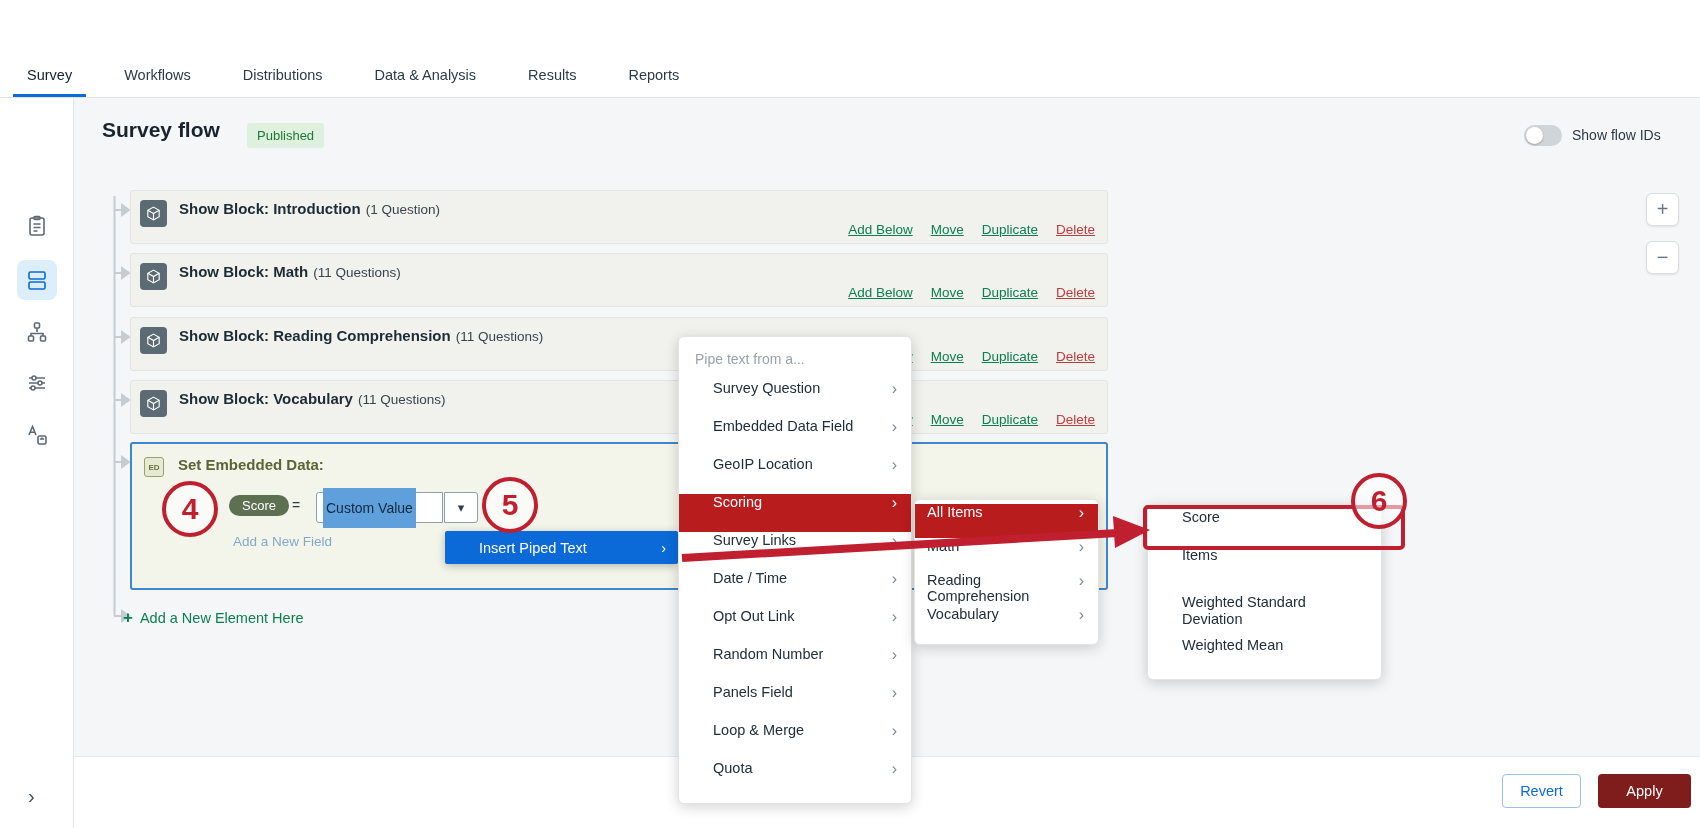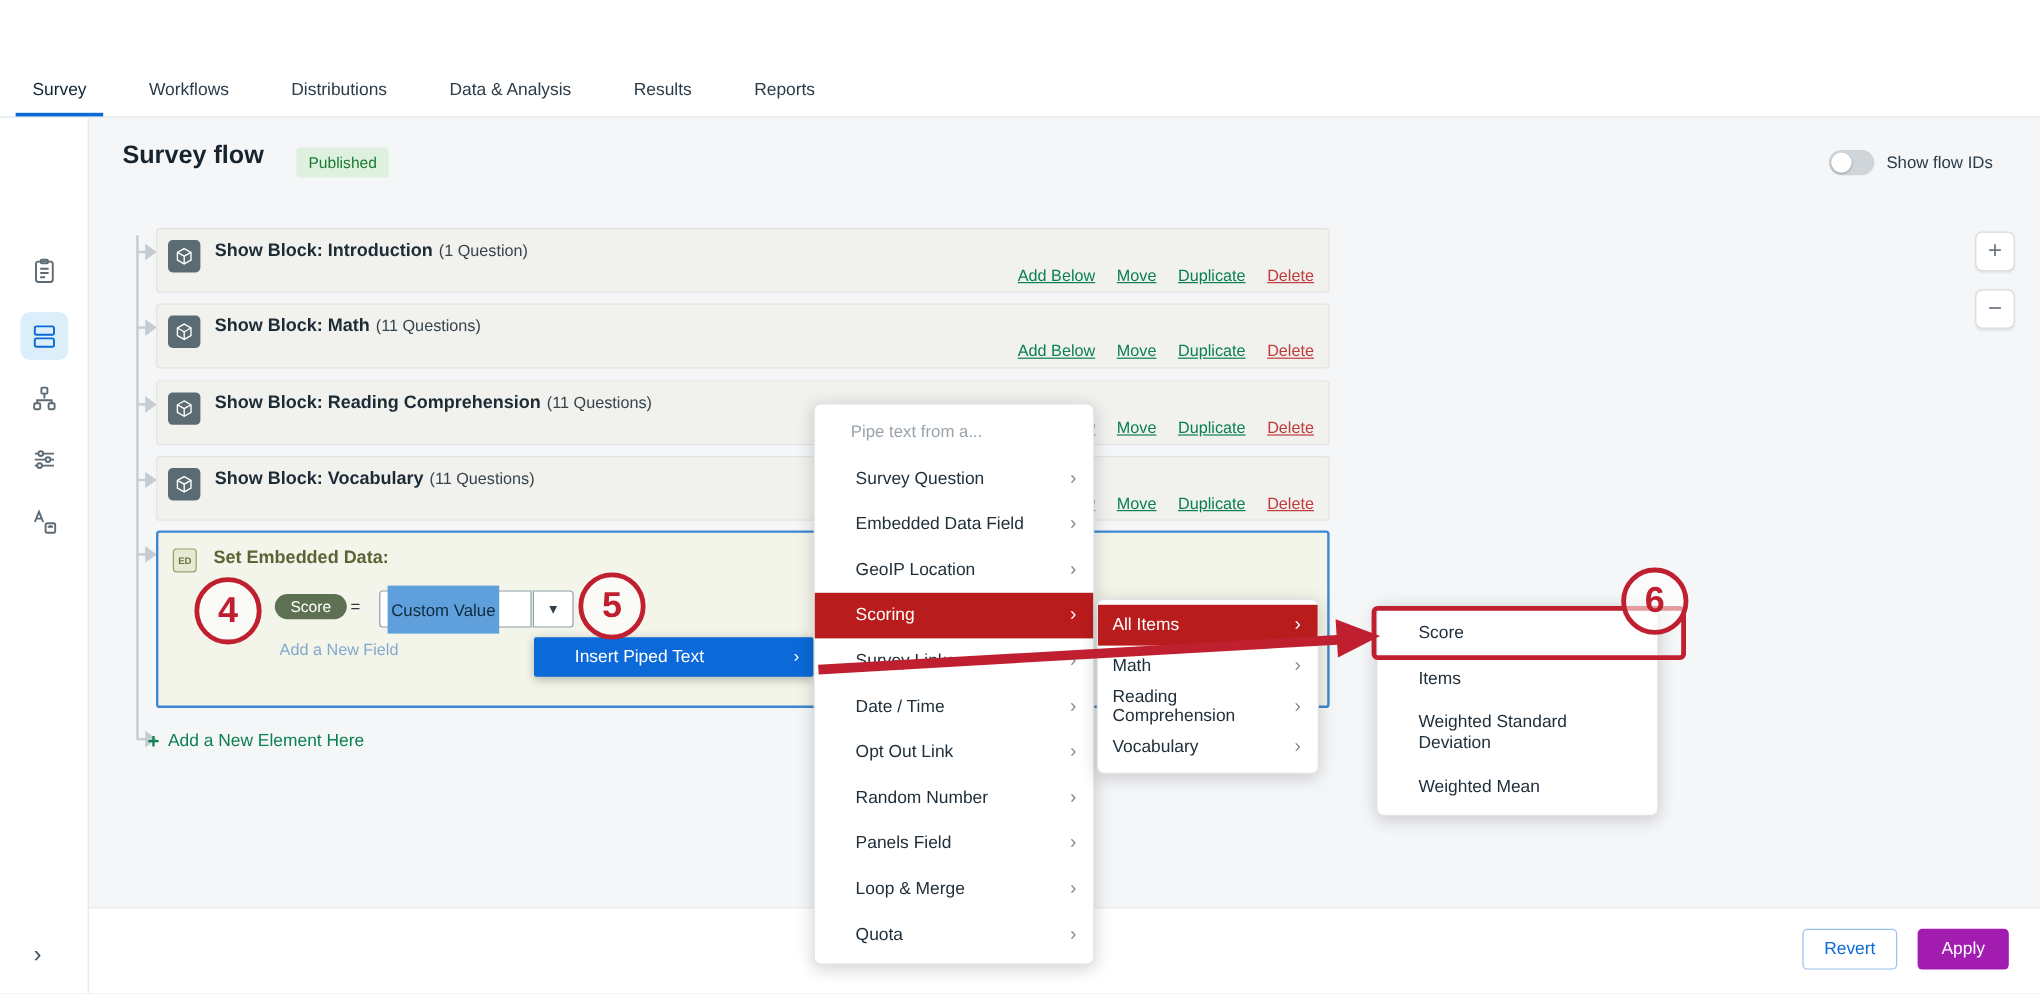--- a/index.html
+++ b/index.html
@@ -98,22 +98,22 @@
 
   
   .piped-bar{position:absolute;left:445px;top:531px;width:233px;height:33px;background:#0b6ad8;color:#fff;
              display:flex;align-items:center;padding:0 12px 0 34px;font-size:14.5px;border-radius:2px;
              box-shadow:0 2px 8px rgba(0,0,0,.25);z-index:5;cursor:pointer}
   .piped-bar .chev{margin-left:auto;color:#fff}
 
   .menu{position:absolute;background:#fff;border:1px solid #e0e4e7;border-radius:6px;
         box-shadow:0 3px 14px rgba(0,0,0,.18);z-index:5}
   .pipe-menu{left:678px;top:336px;width:234px;padding-bottom:5px}
-  .menu-header{height:43px;display:flex;align-items:center;padding-left:30px;color:#99a3ab;font-size:14px}
-  .menu-item{height:38px;display:flex;align-items:center;padding:0 14px 0 34px;font-size:14.5px;
+  .menu-header{height:43px;display:flex;align-items:center;padding-left:16px;color:#99a3ab;font-size:14px}
+  .menu-item{height:38px;display:flex;padding:0 14px 0 34px;font-size:14.5px;
              color:#202f3a;cursor:pointer}
   .menu-item .chev{margin-left:auto;color:#7e8a93;font-size:16px}
   .menu-item.hl{background:#b91c1c;color:#fff}
   .menu-item.hl .chev{color:#fff}
 
   .sub-menu2{left:914px;top:499px;width:185px;padding:4px 0}
   .sub-menu2 .menu-item{height:34px;padding-left:12px}
   .sub-menu3{left:1147px;top:504px;width:235px;padding:4px 0;z-index:6}
   .sub-menu3 .menu-item{padding-left:34px;padding-right:14px}
   .menu-item.tall{height:52px;line-height:1.2;align-items:center;white-space:normal}
@@ -124,21 +124,21 @@
   .arrow-svg{position:absolute;left:0;top:0;z-index:9;pointer-events:none}
   .circle{position:absolute;width:56px;height:56px;border:4px solid #c01f2f;border-radius:50%;
           background:rgba(255,255,255,.55);color:#c01f2f;font-size:30px;font-weight:700;
           display:flex;align-items:center;justify-content:center;z-index:10;pointer-events:none}
   .c4{left:162px;top:481px}.c5{left:482px;top:477px}.c6{left:1351px;top:473px}
 
   
   .btn-revert{position:absolute;left:1502px;top:774px;width:79px;height:34px;background:#fff;
               border:1px solid #9cc0e8;border-radius:4px;color:#0b6ad8;font-size:14.5px;z-index:4;
               display:flex;align-items:center;justify-content:center;cursor:pointer}
-  .btn-apply{position:absolute;left:1598px;top:774px;width:76px;height:34px;background:#a21caf;border:none;
+  .btn-apply{position:absolute;left:1598px;top:774px;width:93px;height:34px;background:#7f1d1d;border:none;
              border-radius:4px;color:#fff;font-size:14.5px;z-index:4;display:flex;align-items:center;
              justify-content:center;cursor:pointer}
 </style>
 </head>
 <body>
 
 <div class="app">
 
   <div class="content-bg"></div>
   <div class="footer"></div>

